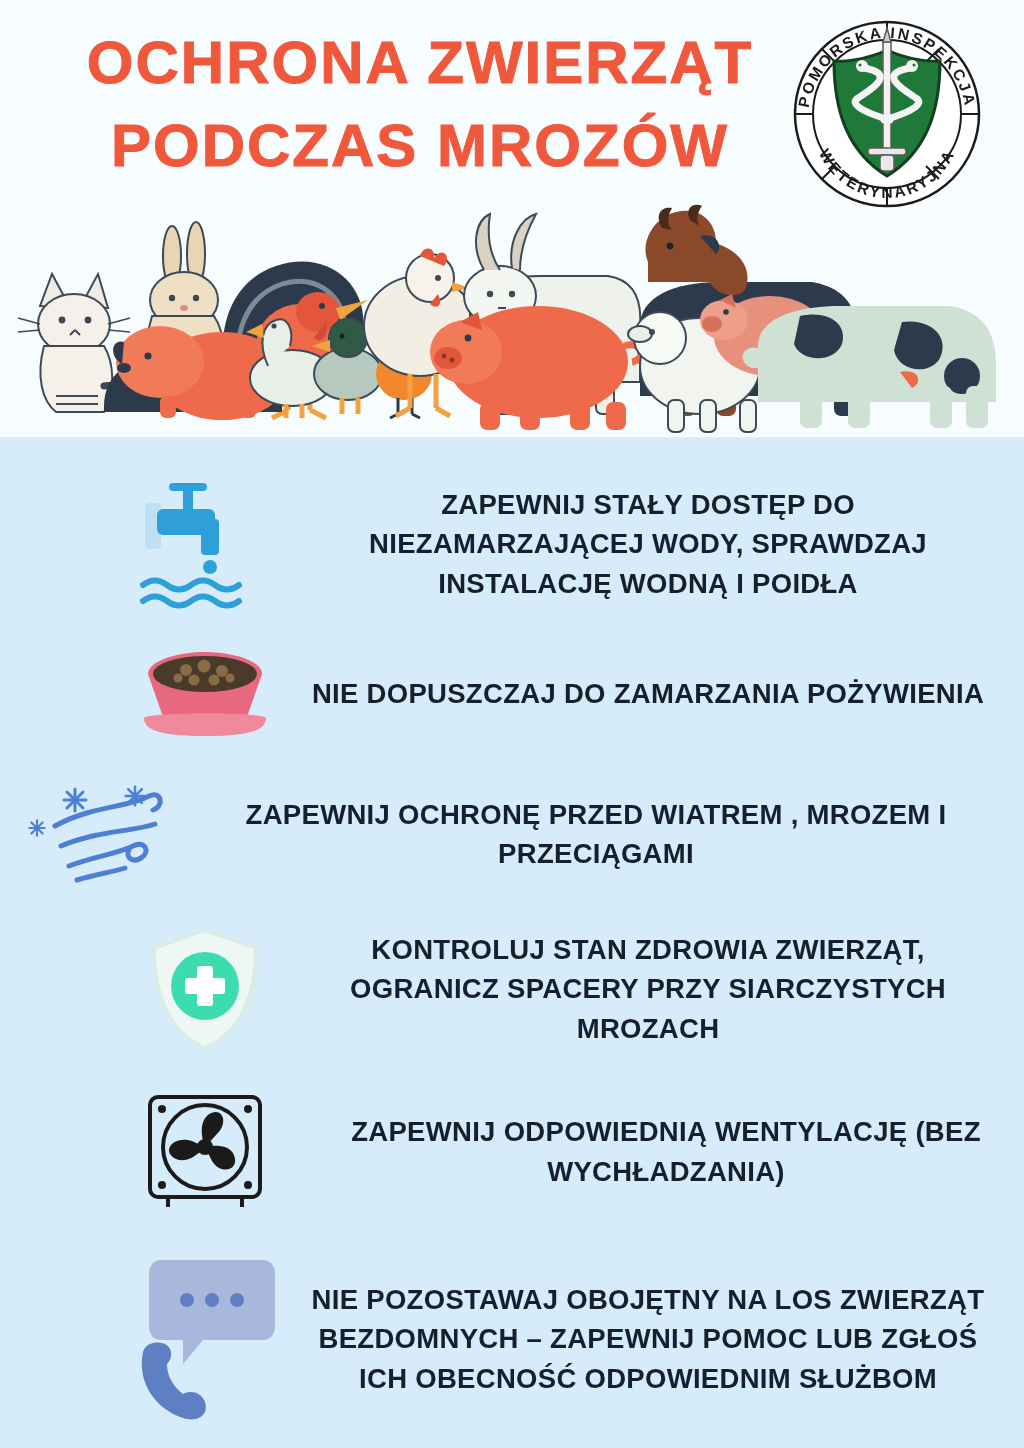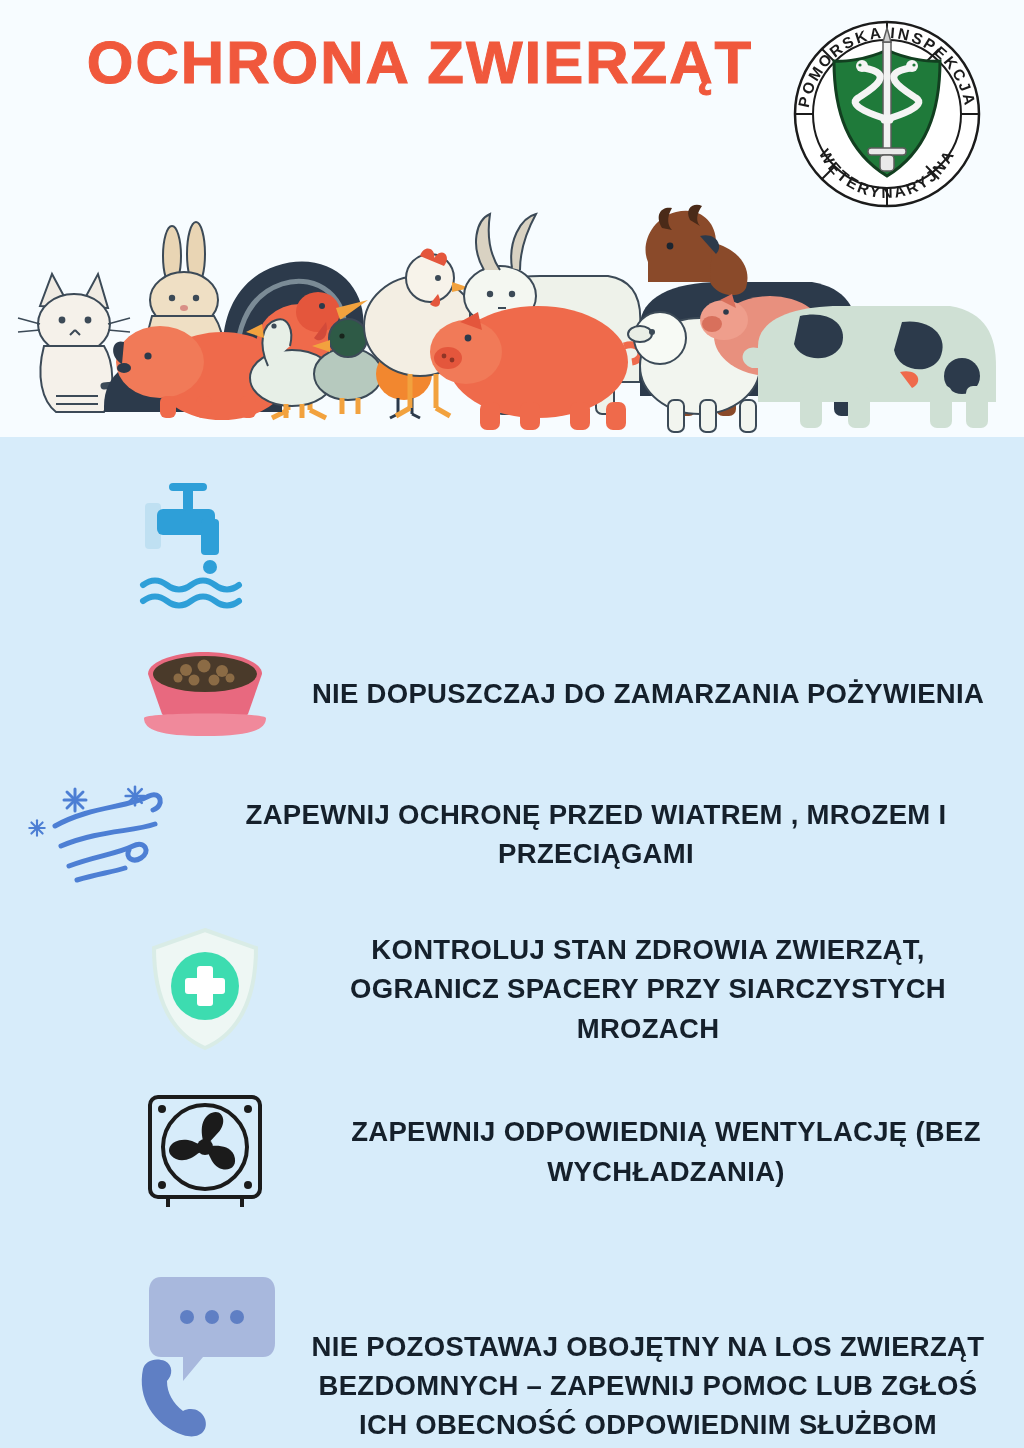--- a/index.html
+++ b/index.html
@@ -83,33 +83,34 @@
     color: #15202b;
     letter-spacing: 0.3px;
     text-transform: uppercase;
     padding: 0 10px;
   }
   .row-water   { height: 170px; }
   .row-food    { height: 130px; align-items: center; }
   .row-wind    { height: 150px; padding-left: 6px; }
   .row-health  { height: 160px; align-items: center; }
   .row-vent    { height: 165px; gap: 36px; }
-  .row-phone   { height: 210px; align-items: flex-end; }
+  .row-phone   { height: 210px; }
 
   svg { display: block; }
 </style>
 </head>
 <body>
 
 <div class="poster">
 
   <div class="header">
 
     <div class="title-block">
       <div class="title-line">OCHRONA ZWIERZĄT</div>
+      <div class="title-line">PODCZAS MROZÓW</div>
     </div>
 
     <div class="logo">
       <svg width="214" height="196" viewBox="0 0 214 196">
         <defs>
           <path id="arcTop" d="M28,104 A79,82 0 0 1 186,104"></path>
           <path id="arcBot" d="M32,104 A75,78 0 0 0 182,104"></path>
         </defs>
 
         <circle cx="107" cy="98" r="92" fill="#ffffff" stroke="#1b1b1b" stroke-width="2.5"></circle>
@@ -362,20 +363,21 @@
           <rect x="66" y="40" width="18" height="36" rx="4" fill="#2e9fd8"></rect>
           <rect x="48" y="8" width="10" height="24" rx="3" fill="#2e9fd8"></rect>
           <rect x="34" y="4" width="38" height="8" rx="4" fill="#2e9fd8"></rect>
           <circle cx="75" cy="88" r="7" fill="#2e9fd8"></circle>
           <g stroke="#2e9fd8" stroke-width="6" fill="none" stroke-linecap="round">
             <path d="M8,106 q12,-9 24,0 t24,0 t24,0 t24,0"></path>
             <path d="M8,122 q12,-9 24,0 t24,0 t24,0 t24,0"></path>
           </g>
         </svg>
       </div>
+      <div class="text-cell">ZAPEWNIJ STAŁY DOSTĘP DO NIEZAMARZAJĄCEJ WODY, SPRAWDZAJ INSTALACJĘ WODNĄ I POIDŁA</div>
     </div>
 
     <div class="row row-food">
       <div class="icon-cell">
         <svg width="150" height="100" viewBox="0 0 150 100">
           <path d="M18,30 C18,16 50,8 75,8 C100,8 132,16 132,30 L118,70 C110,82 40,82 32,70 Z" fill="#e8697f"></path>
           <ellipse cx="75" cy="30" rx="52" ry="18" fill="#4a3a2a"></ellipse>
           <g fill="#8b6b45">
             <circle cx="56" cy="26" r="6"></circle>
               <circle cx="74" cy="22" r="6.5"></circle>

